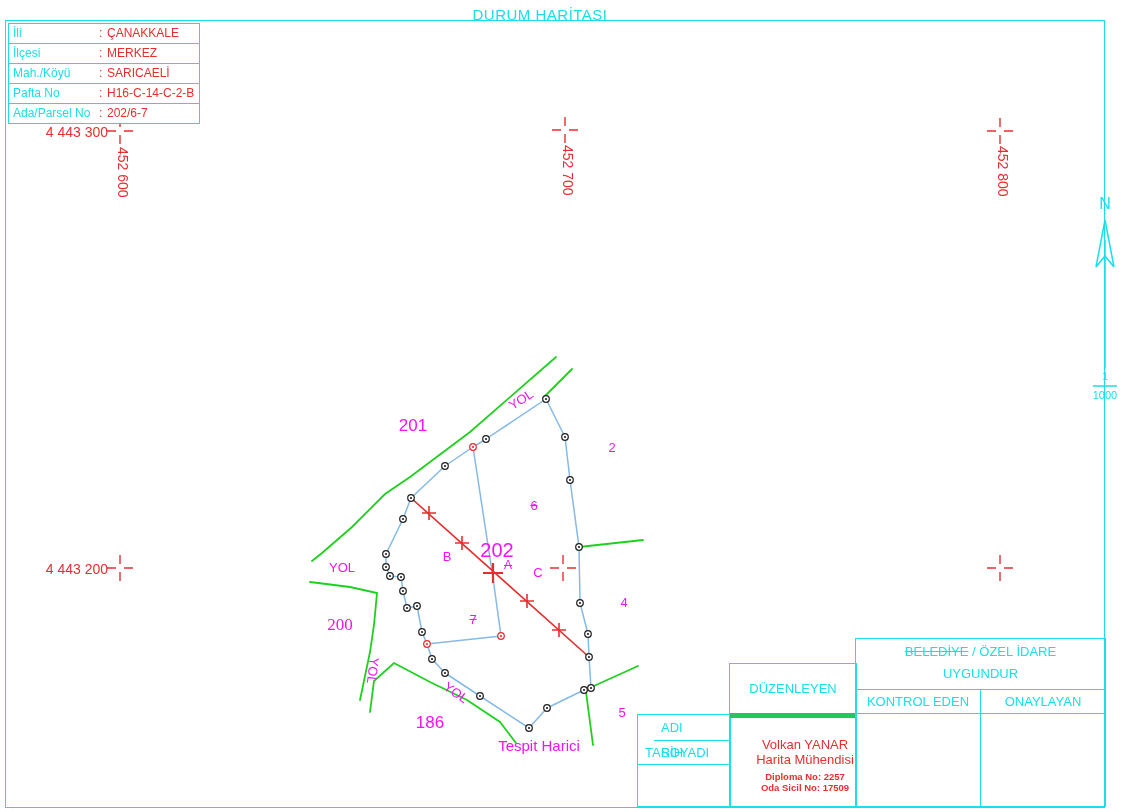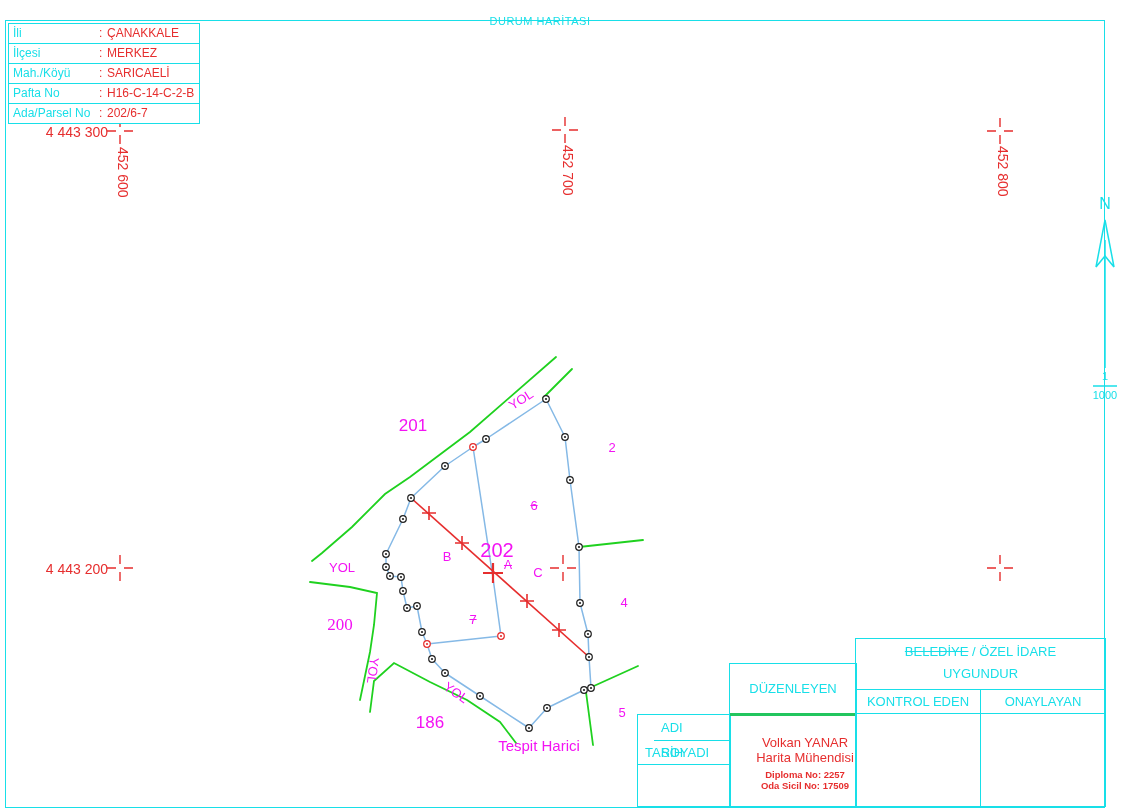--- a/index.html
+++ b/index.html
@@ -3,21 +3,21 @@
 <meta charset="utf-8">
 <style>
   html,body{margin:0;padding:0;background:#ffffff;width:1126px;height:812px;overflow:hidden;
     font-family:"Liberation Sans",sans-serif;-webkit-font-smoothing:antialiased;}
   .abs{position:absolute;}
   .cyan{color:#18dfe8;}
   .ctr{text-align:center;}
   .struck{text-decoration:line-through;}
   
   #frame{left:5px;top:20px;width:1098px;height:786px;border:1.5px solid #18dfe8;}
-  #title{left:420px;top:15px;width:240px;font-size:11px;letter-spacing:.5px;}
+  #title{left:420px;top:6px;width:240px;font-size:15px;letter-spacing:.5px;}
   
   #info{left:8px;top:23px;width:190px;border:1.5px solid #18dfe8;background:#fff;}
   .inf-row{position:relative;height:19px;border-bottom:1px solid #18dfe8;font-size:12px;line-height:19px;}
   .inf-row:last-child{border-bottom:none;}
   .inf-label{position:absolute;left:4px;color:#18dfe8;}
   .inf-colon{position:absolute;left:90px;color:#e62e2e;}
   .inf-value{position:absolute;left:98px;color:#e62e2e;white-space:nowrap;}
   
   .coord{font-size:14px;color:#e62e2e;white-space:nowrap;}
   .vcoord{transform-origin:0 0;transform:rotate(90deg);}
@@ -170,21 +170,21 @@
 <div class="abs plbl ctr" style="left:356px;top:663px;width:34px;font-size:13px;transform:rotate(97deg);">YOL</div>
 <div class="abs plbl ctr" style="left:439px;top:685px;width:34px;font-size:13px;transform:rotate(35deg);">YOL</div>
 <div class="abs plbl ctr" style="left:489px;top:737px;width:100px;font-size:15px;">Tespit Harici</div>
 
 <div class="abs tbl" style="left:637px;top:714px;width:92px;height:91px;">
   <div class="cellt" style="height:25px;line-height:25px;padding-left:7px;border-bottom:1px solid #18dfe8;margin-left:16px;">ADI SOYADI</div>
   <div class="cellt" style="height:23px;line-height:23px;padding-left:7px;border-bottom:1px solid #18dfe8;">TARİH</div>
 </div>
 
 <div class="abs tbl" style="left:729px;top:663px;width:126px;height:142px;">
-  <div class="cellt ctr" style="height:49px;line-height:49px;border-bottom:3px solid #22c55e;">DÜZENLEYEN</div>
+  <div class="cellt ctr" style="height:49px;line-height:49px;border-bottom:5px solid #22c55e;">DÜZENLEYEN</div>
   <div class="eng ctr" style="padding-top:19px;padding-left:24px;">
     <div>Volkan YANAR</div>
     <div>Harita Mühendisi</div>
     <div class="eng-small" style="margin-top:4px;">Diploma No: 2257</div>
     <div class="eng-small">Oda Sicil No: 17509</div>
   </div>
 </div>
 
 <div class="abs tbl" style="left:855px;top:638px;width:249px;height:167px;">
   <div style="height:50px;border-bottom:1px solid #18dfe8;">

